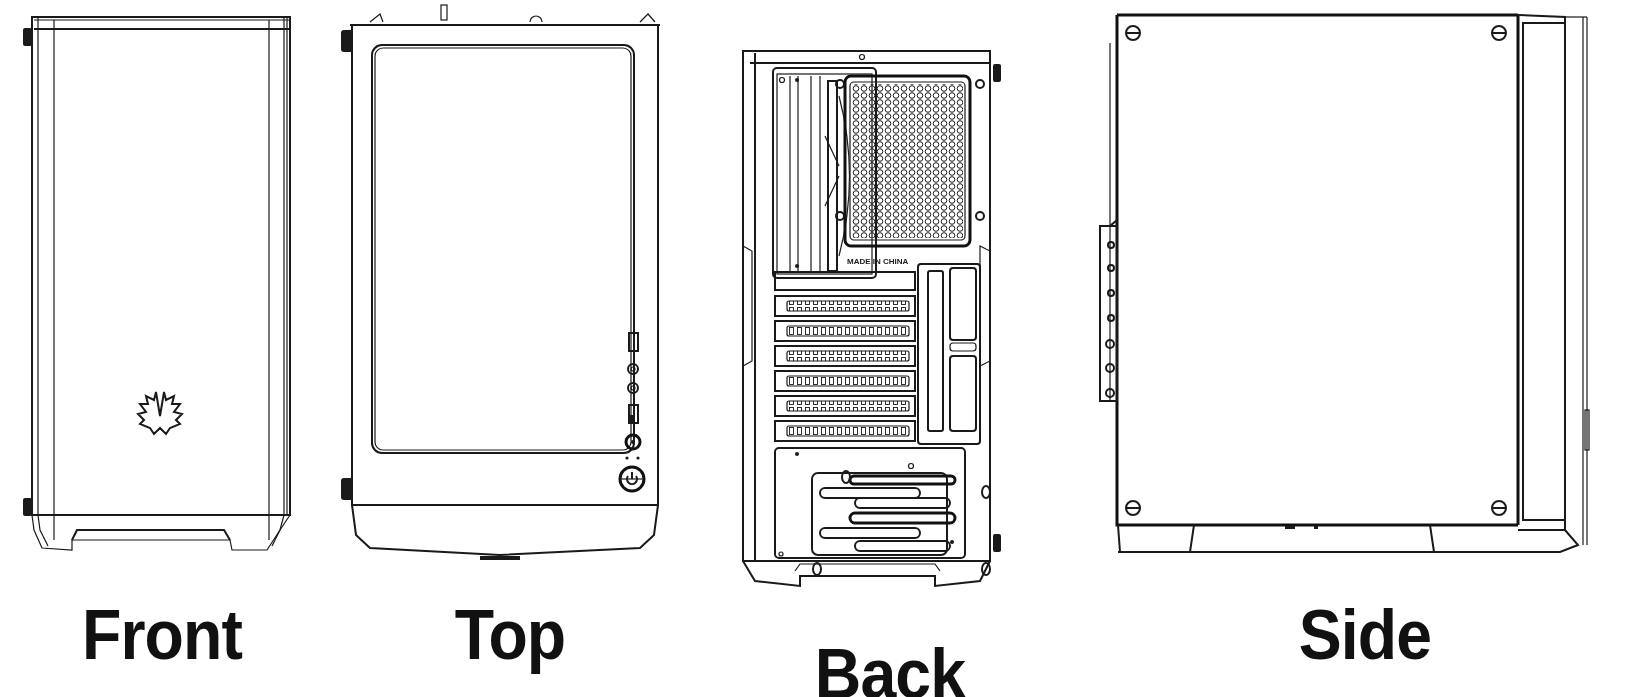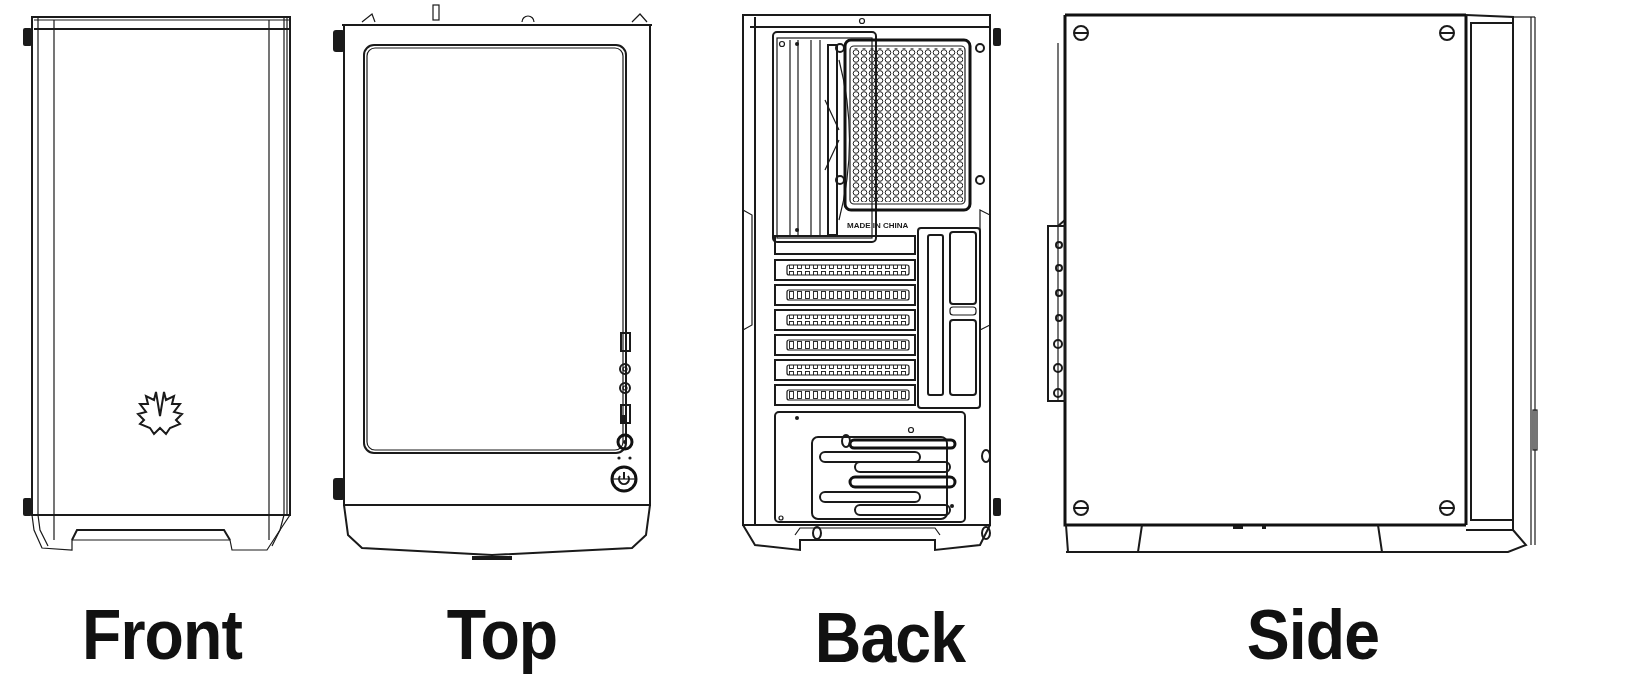--- a/index.html
+++ b/index.html
@@ -40,21 +40,21 @@
     <path class="lt" d="M26 515 L28 530 L36 546"></path>
     <path class="lt" d="M272 515 L268 530 L260 546"></path>
 
     <g transform="translate(148,410)">
       <path class="ln" d="M-6 24 L-10 18 L-20 14 L-16 10 L-22 4 L-14 2 L-20 -6 L-12 -6 L-14 -14 L-6 -10 L-4 -18 L-2 -6 L0 6 L2 -6 L4 -18 L6 -10 L14 -14 L12 -6 L20 -6 L14 2 L22 4 L16 10 L20 14 L10 18 L6 24 L0 18 Z"></path>
     </g>
   </svg>
   <div class="label" style="left:40px;width:220px;">Front</div>
 </div>
 
-<div class="view" style="left:322px;width:340px;height:570px;text-decoration:underline;">
+<div class="view" style="left:330px;width:340px;height:570px;text-decoration:underline;">
   <svg width="340" height="570">
     <rect class="fill" x="11" y="30" width="12" height="22" rx="3"></rect>
     <rect class="fill" x="11" y="478" width="12" height="22" rx="3"></rect>
 
     <path class="ln" d="M20 25 L330 25"></path>
     <path class="lt" d="M40 22 L50 14 L53 22"></path>
     <path class="lt" d="M310 22 L318 14 L325 22"></path>
     <rect class="lt" x="111" y="5" width="6" height="15"></rect>
     <path class="lt" d="M200 22 a6 6 0 0 1 12 0"></path>
 
@@ -89,21 +89,21 @@
         <circle class="lk" cx="302" cy="479" r="12"></circle>
         <line class="lt" x1="290" y1="479" x2="314" y2="479"></line>
         <path class="ln" d="M298 476 a5 5 0 1 0 8 0"></path>
         <line class="ln" x1="302" y1="472" x2="302" y2="479"></line>
       </g>
     </g>
   </svg>
   <div class="label" style="left:70px;width:220px;">Top</div>
 </div>
 
-<div class="view" style="left:740px;width:270px;height:570px;">
+<div class="view" style="left:740px;width:270px;height:570px;margin-top:36px;">
   <svg width="270" height="570">
     <rect class="fill" x="253" y="28" width="8" height="18" rx="2"></rect>
     <rect class="fill" x="253" y="498" width="8" height="18" rx="2"></rect>
 
     <path class="ln" d="M3 15 L250 15 L250 525 L3 525 Z"></path>
     <path class="ln" d="M15 17 L15 525"></path>
     <path class="ln" d="M10 27 L250 27"></path>
     <circle class="lt" cx="122" cy="21" r="2.5"></circle>
     <circle class="lt" cx="42" cy="44" r="2.5"></circle>
     <circle class="fill" cx="57" cy="44" r="2"></circle>
@@ -188,21 +188,21 @@
       <ellipse class="ln" cx="246" cy="456" rx="4" ry="6"></ellipse>
       <ellipse class="ln" cx="246" cy="533" rx="4" ry="6"></ellipse>
     </g>
 
     <path class="ln" d="M3 525 L15 545 L60 550 L60 540 L195 540 L195 550 L240 545 L250 525"></path>
     <path class="lt" d="M55 535 L60 528 L195 528 L200 535"></path>
   </svg>
   <div class="label" style="left:30px;width:240px;top:603px;">Back</div>
 </div>
 
-<div class="view" style="left:1038px;width:541px;height:570px;">
+<div class="view" style="left:1090px;width:541px;height:570px;">
   <svg width="541" height="570">
 
     <path class="lk" d="M27 15 L428 15"></path>
     <path class="lk" d="M27 15 L27 525 L428 525"></path>
     <line class="lk" x1="428" y1="15" x2="428" y2="525"></line>
 
     <g>
         <circle class="ln" cx="43" cy="33" r="7"></circle>
         <line class="ln" x1="36" y1="33" x2="50" y2="33"></line>
       </g>

